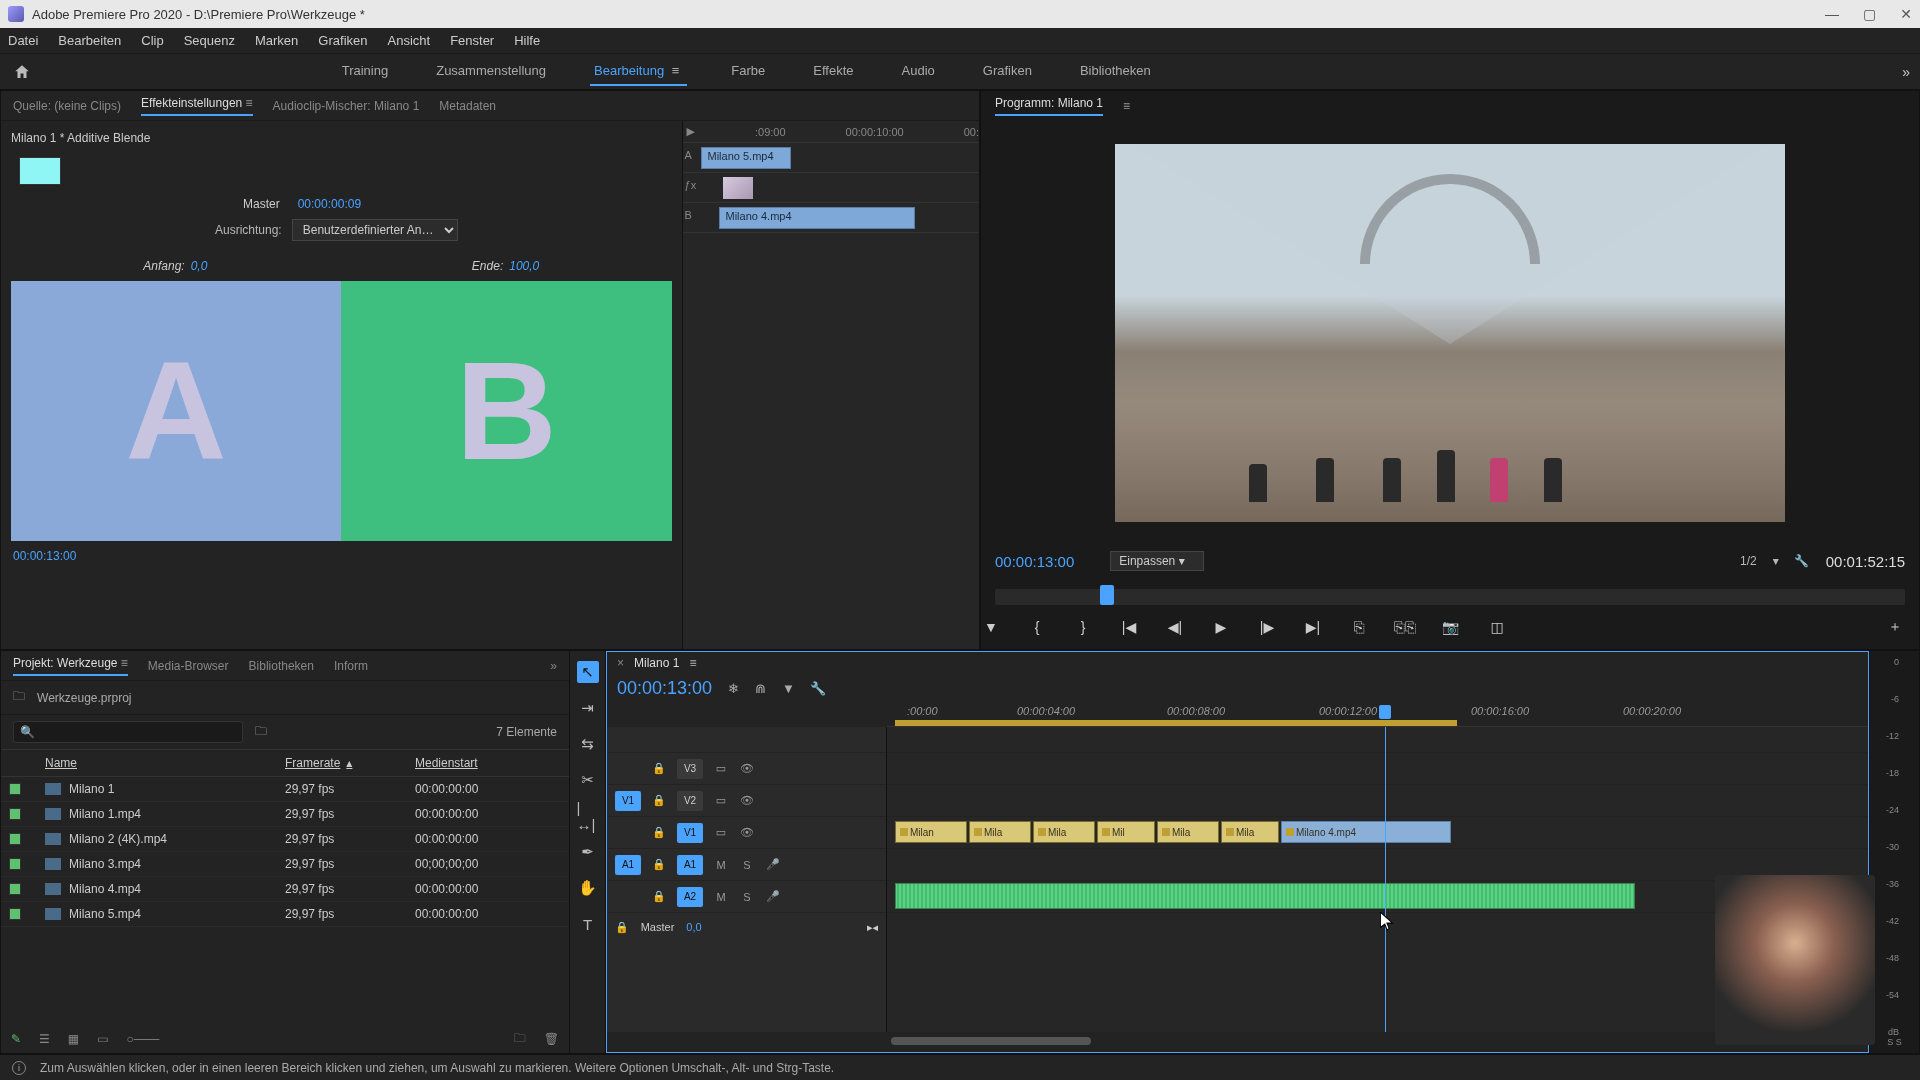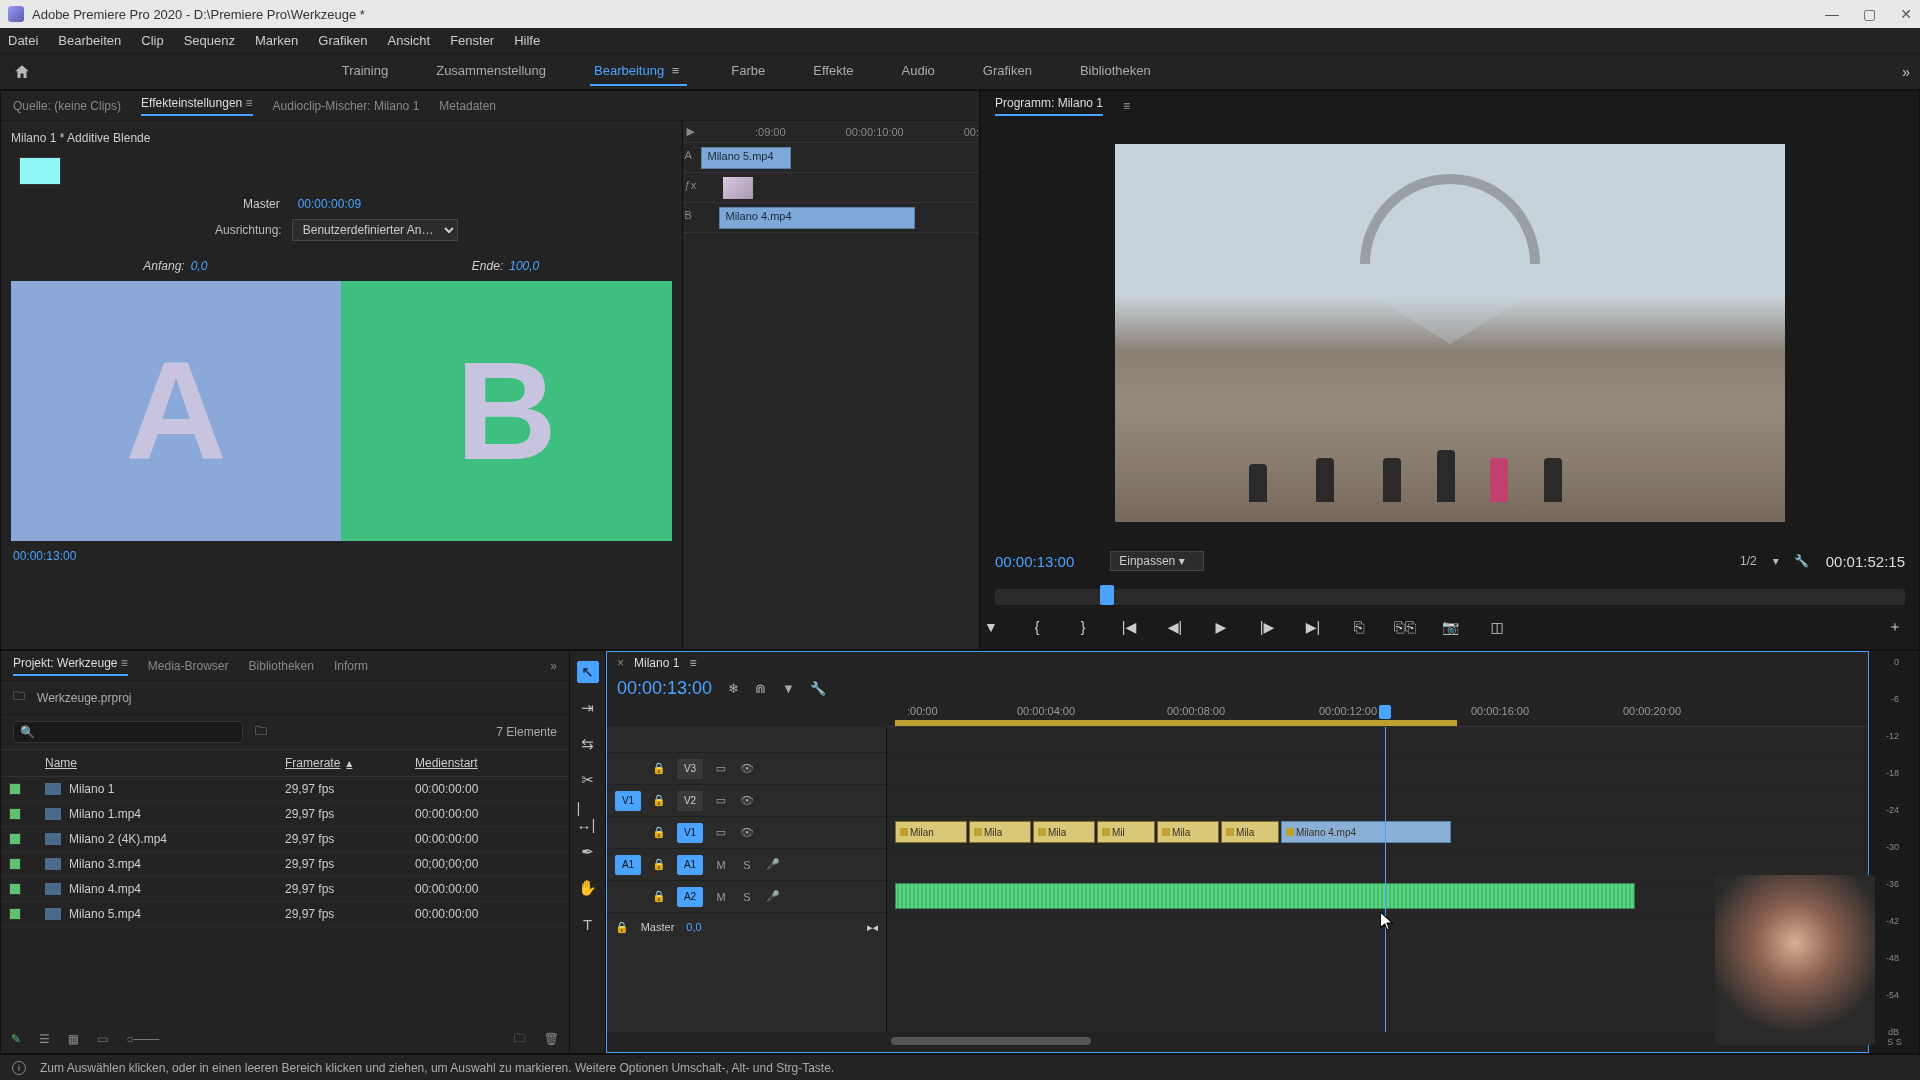--- a/index.html
+++ b/index.html
@@ -100,21 +100,21 @@
 .toolbar-v .tool.active { background: #4aa3ff; color: #111; border-radius: 2px; }
 
 .timeline { flex: 1; border: 1px solid #4aa3ff; display: flex; flex-direction: column; position: relative; }
 .tl-header { display: flex; align-items: center; gap: 10px; padding: 4px 10px; }
 .tl-header .close { color: #888; }
 .tl-header .seqname { color: #ddd; }
 .tl-tc-row { display: flex; align-items: center; padding: 4px 10px 2px 10px; gap: 16px; }
 .tl-tc { color: #4aa3ff; font-size: 18px; font-weight: 500; }
 .tl-tool-icons { display: flex; gap: 16px; color: #aaa; font-size: 13px; }
 .tl-ruler { height: 26px; position: relative; margin-left: 280px; border-bottom: 1px solid #333; }
-.tl-ruler .tick { position: absolute; top: 4px; color: #999; font-size: 11px; }
+.tl-ruler .tick { position: absolute; top: 4px; color: #999; font-size: 11px; font-style: italic; }
 .tl-ruler .workbar { position: absolute; bottom: 0; height: 6px; background: #c0a030; }
 .tl-ruler .playhead-head { position: absolute; top: 4px; width: 12px; height: 14px; background: #4aa3ff; border-radius: 2px; transform: translateX(-50%); }
 .tl-body { flex: 1; position: relative; display: flex; }
 .track-headers { width: 280px; background: #2a2a2a; border-right: 1px solid #111; }
 .track-row { height: 32px; display: flex; align-items: center; gap: 10px; padding: 0 8px; border-bottom: 1px solid #222; color: #ccc; font-size: 11px; }
 .track-row .src { width: 26px; height: 20px; background: #4aa3ff; color: #111; display: flex; align-items: center; justify-content: center; border-radius: 2px; font-size: 10px; }
 .track-row .tgt { width: 26px; height: 20px; background: #3a3a3a; display: flex; align-items: center; justify-content: center; border-radius: 2px; font-size: 10px; }
 .track-row .tgt.on { background: #4aa3ff; color: #111; }
 .track-row .ico { width: 16px; text-align: center; color: #999; cursor: pointer; }
 .tl-tracks { flex: 1; position: relative; background: #262626; }

